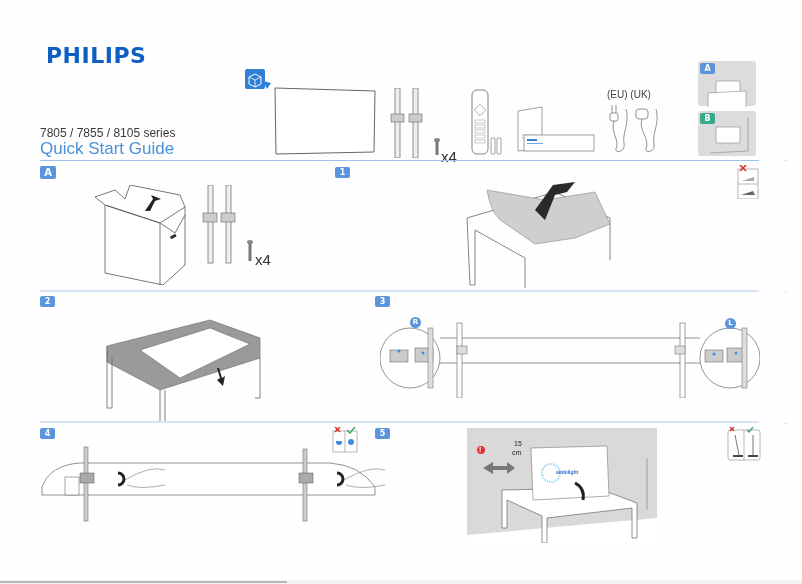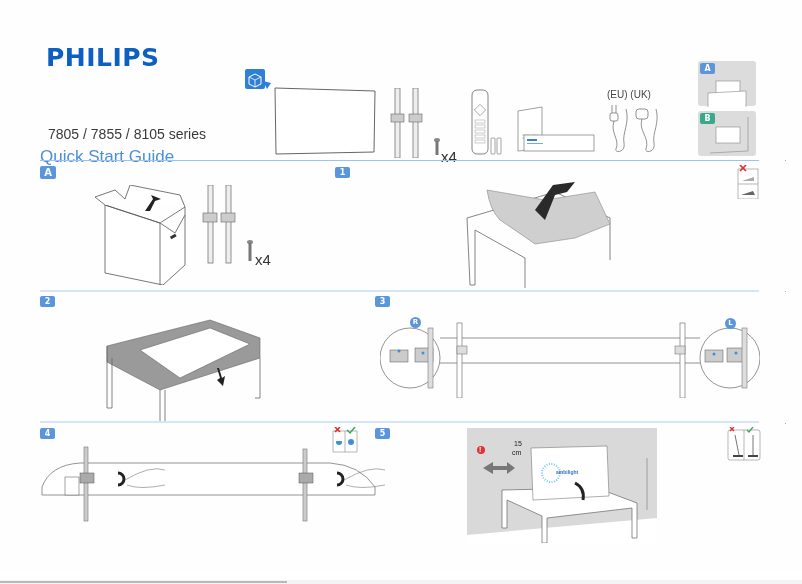--- a/index.html
+++ b/index.html
@@ -1,23 +1,23 @@
 <!DOCTYPE html>
 <html><head>
 <meta charset="utf-8">
 <style>
   * { box-sizing: border-box; margin: 0; padding: 0; }
   html, body { width: 802px; height: 584px; overflow: hidden; background: #ffffff; }
   body { position: relative; font-family: "Liberation Sans", sans-serif; color: #333; }
   .page { position: absolute; left: 0; top: 0; width: 802px; height: 570px; background: #fefefe; }
   .abs { position: absolute; }
 
-  .logo { left: 46px; top: 43px; font-family: "DejaVu Sans", sans-serif; font-weight: bold; font-size: 25px; letter-spacing: 0.5px; color: #0e5fc2; }
-  .series { left: 48px; top: 126px; font-size: 14px; color: #3a3a3a; }
-  .title { left: 40px; top: 139px; font-size: 17px; color: #4a8fd8; margin-top: 8px; }
+  .logo { left: 46px; top: 43px; font-family: "DejaVu Sans", sans-serif; font-weight: bold; font-size: 22px; letter-spacing: 0.5px; color: #0e5fc2; }
+  .series { left: 40px; top: 126px; font-size: 12px; color: #3a3a3a; }
+  .title { left: 40px; top: 139px; font-size: 17px; color: #4a8fd8; }
 
   .hr { height: 1px; background: #9cc4ea; }
   .hr.light { background: #d4e6f6; height: 2px; }
 
   .badge { width: 15px; height: 11px; border-radius: 2px; background: #5b95dc; color: #fff; font-size: 8px; font-weight: bold; text-align: center; line-height: 11px; font-family: "DejaVu Sans", sans-serif; }
   .badge.big { width: 16px; height: 13px; line-height: 13px; font-size: 10px; }
   .badge.green { background: #3aa88a; }
 
   .svgbox { position: absolute; }
   .svgbox svg { display: block; }

